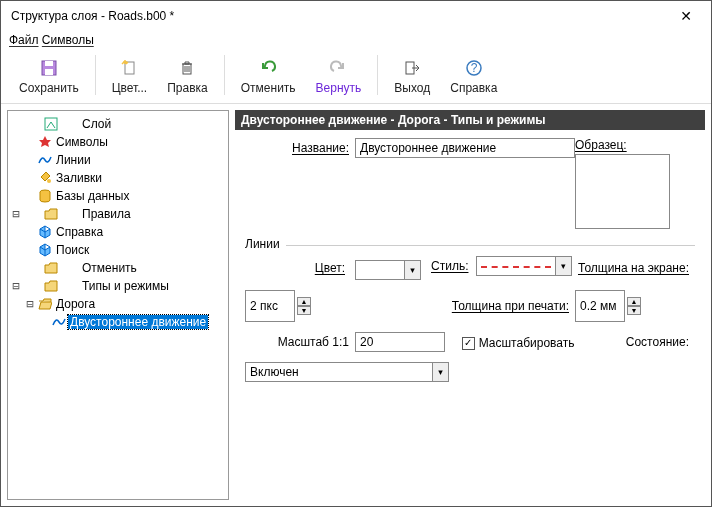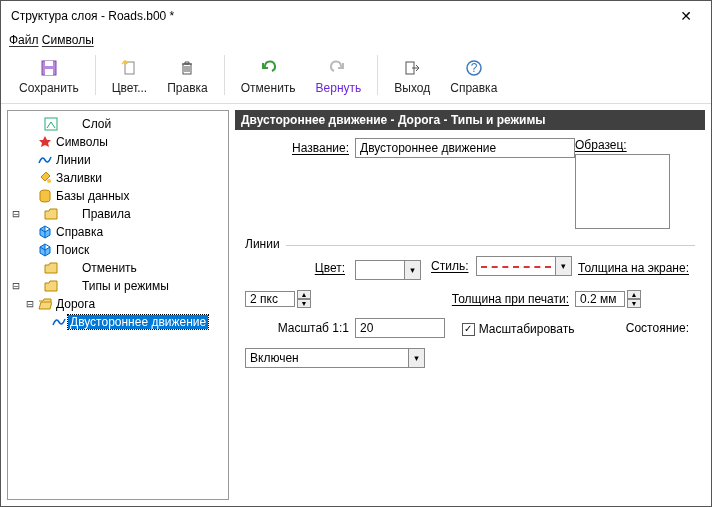--- a/index.html
+++ b/index.html
@@ -28,21 +28,21 @@
 .props { flex: 1; display: flex; flex-direction: column; }
 .phead { background: #404040; color: #fff; padding: 3px 6px; font-weight: bold; }
 .pbody { padding: 8px 10px; display: grid; grid-template-columns: 110px 1fr 120px; row-gap: 10px; align-items: center; }
 .plabel { text-align: right; padding-right: 6px; }
 .plabel.u { text-decoration: underline; text-underline-offset: 2px; }
 .txtinput { width: 220px; height: 20px; border: 1px solid #888; padding: 1px 4px; background: #fff; }
 .combo { display: inline-flex; align-items: center; border: 1px solid #888; height: 20px; background: #fff; }
 .combo .cv { padding: 0 4px; min-width: 40px; }
 .combo .cb { width: 16px; height: 18px; border-left: 1px solid #888; background: #eee; display: flex; align-items: center; justify-content: center; font-size: 9px; }
 .spinner { display: inline-flex; align-items: center; }
-.spinner .sv { border: 1px solid #888; width: 50px; height: 16px; padding: 1px 4px; }
+.spinner .sv { border: 1px solid #888; width: 50px; height: 32px; padding: 1px 4px; }
 .spinner .sbtns { display: flex; flex-direction: column; margin-left: 2px; }
 .spinner .sbtns div { width: 14px; height: 9px; border: 1px solid #888; background: #eee; font-size: 7px; line-height: 7px; text-align: center; }
 .group-label { text-decoration: underline; text-underline-offset: 2px; margin-right: 4px; }
 .fieldset-line { grid-column: 1 / span 3; border-top: 1px solid #ccc; position: relative; margin-top: 6px; }
 .fieldset-line span { position: absolute; top: -9px; left: 0; background: #fff; padding-right: 6px; }
 .sample { border: 1px solid #888; width: 95px; height: 75px; position: relative; background: #fff; }
 .sample::before { content: ""; position: absolute; left: 6px; top: 62px; right: 6px; bottom: 6px; border-top: 2px dashed #fff; transform: rotate(-38deg); transform-origin: left bottom; }
 .sample-cell { grid-column: 3; grid-row: 1 / span 5; align-self: start; }
 .sample-lbl { margin-bottom: 2px; text-decoration: underline; text-underline-offset: 2px; }
 .chk { display: inline-flex; align-items: center; gap: 4px; }
@@ -299,21 +299,21 @@
           <input class="txtinput" style="width: 90px;" value="20">
           &nbsp;&nbsp;&nbsp;
           <span class="chk">
               <span class="box">✓</span>
               <span>Масштабировать</span>
             </span>
         </div>
 
         <div class="plabel">Состояние:</div>
         <div>
-          <span class="combo" style="width:180px">
+          <span class="combo" style="width:204px">
               <span class="cv" style="flex:1">Включен</span>
               <span class="cb">▾</span>
             </span>
         </div>
       </div>
     </div>
   </div>
 </div>
 
 </body></html>

